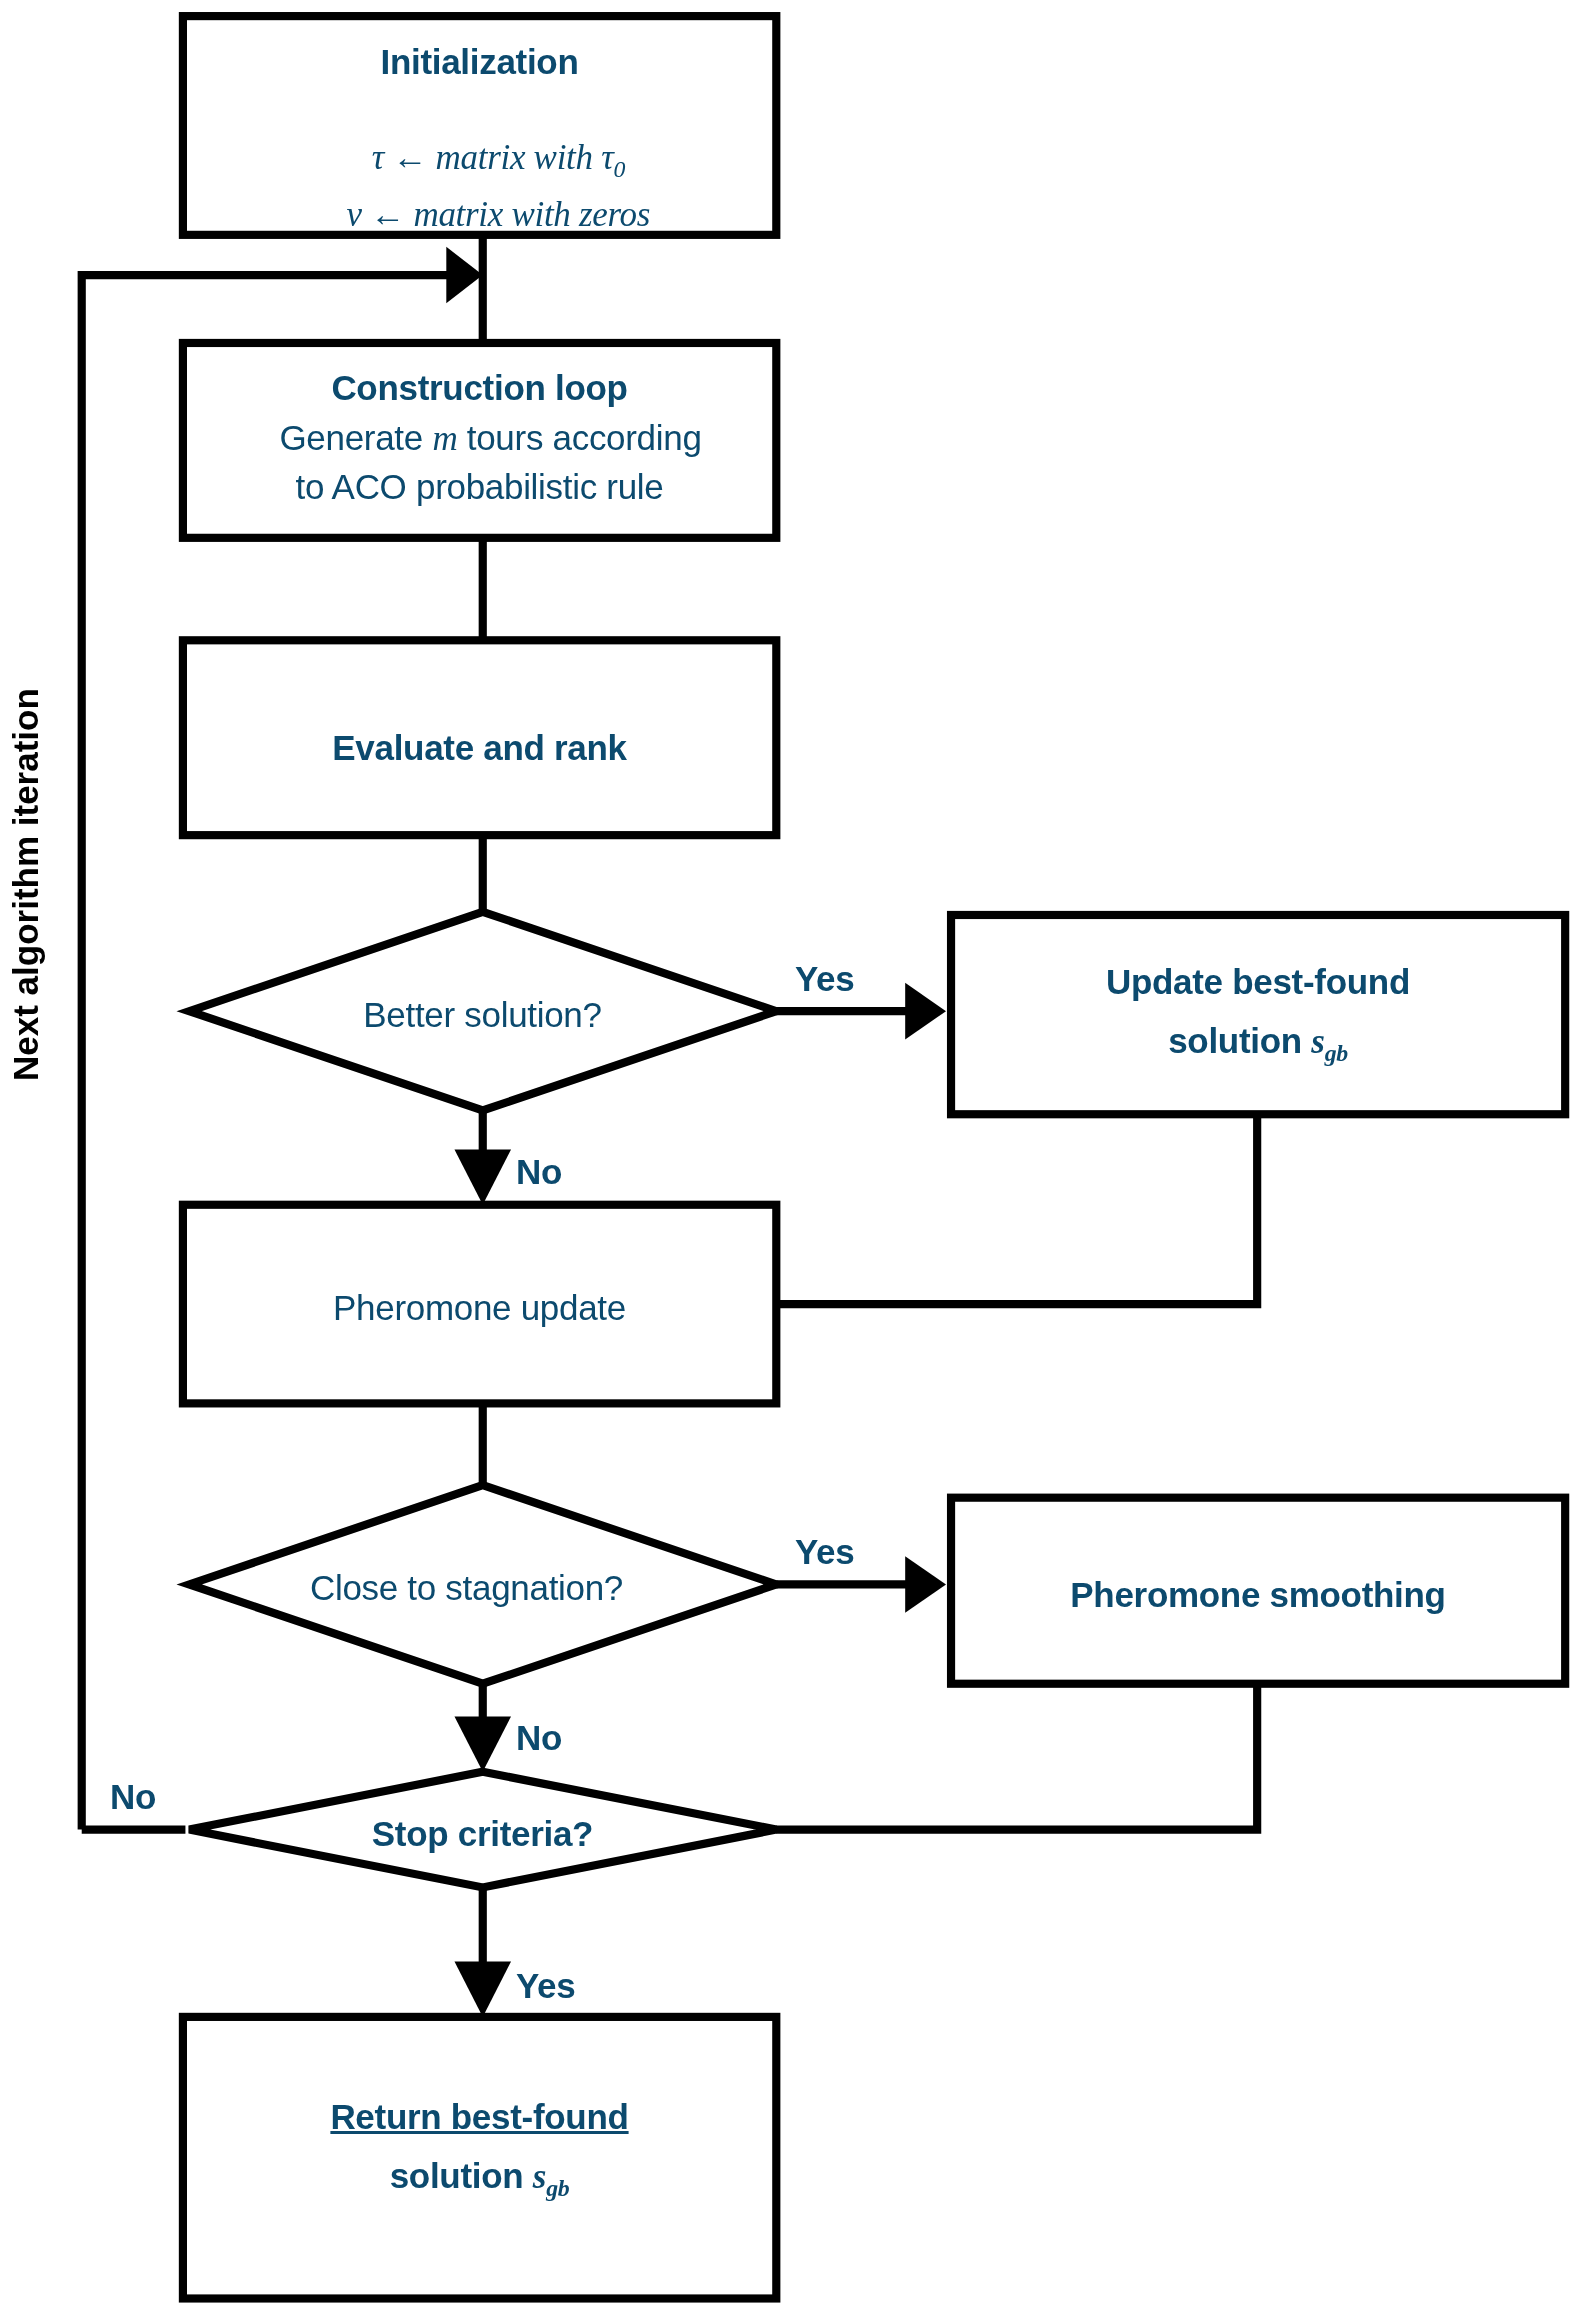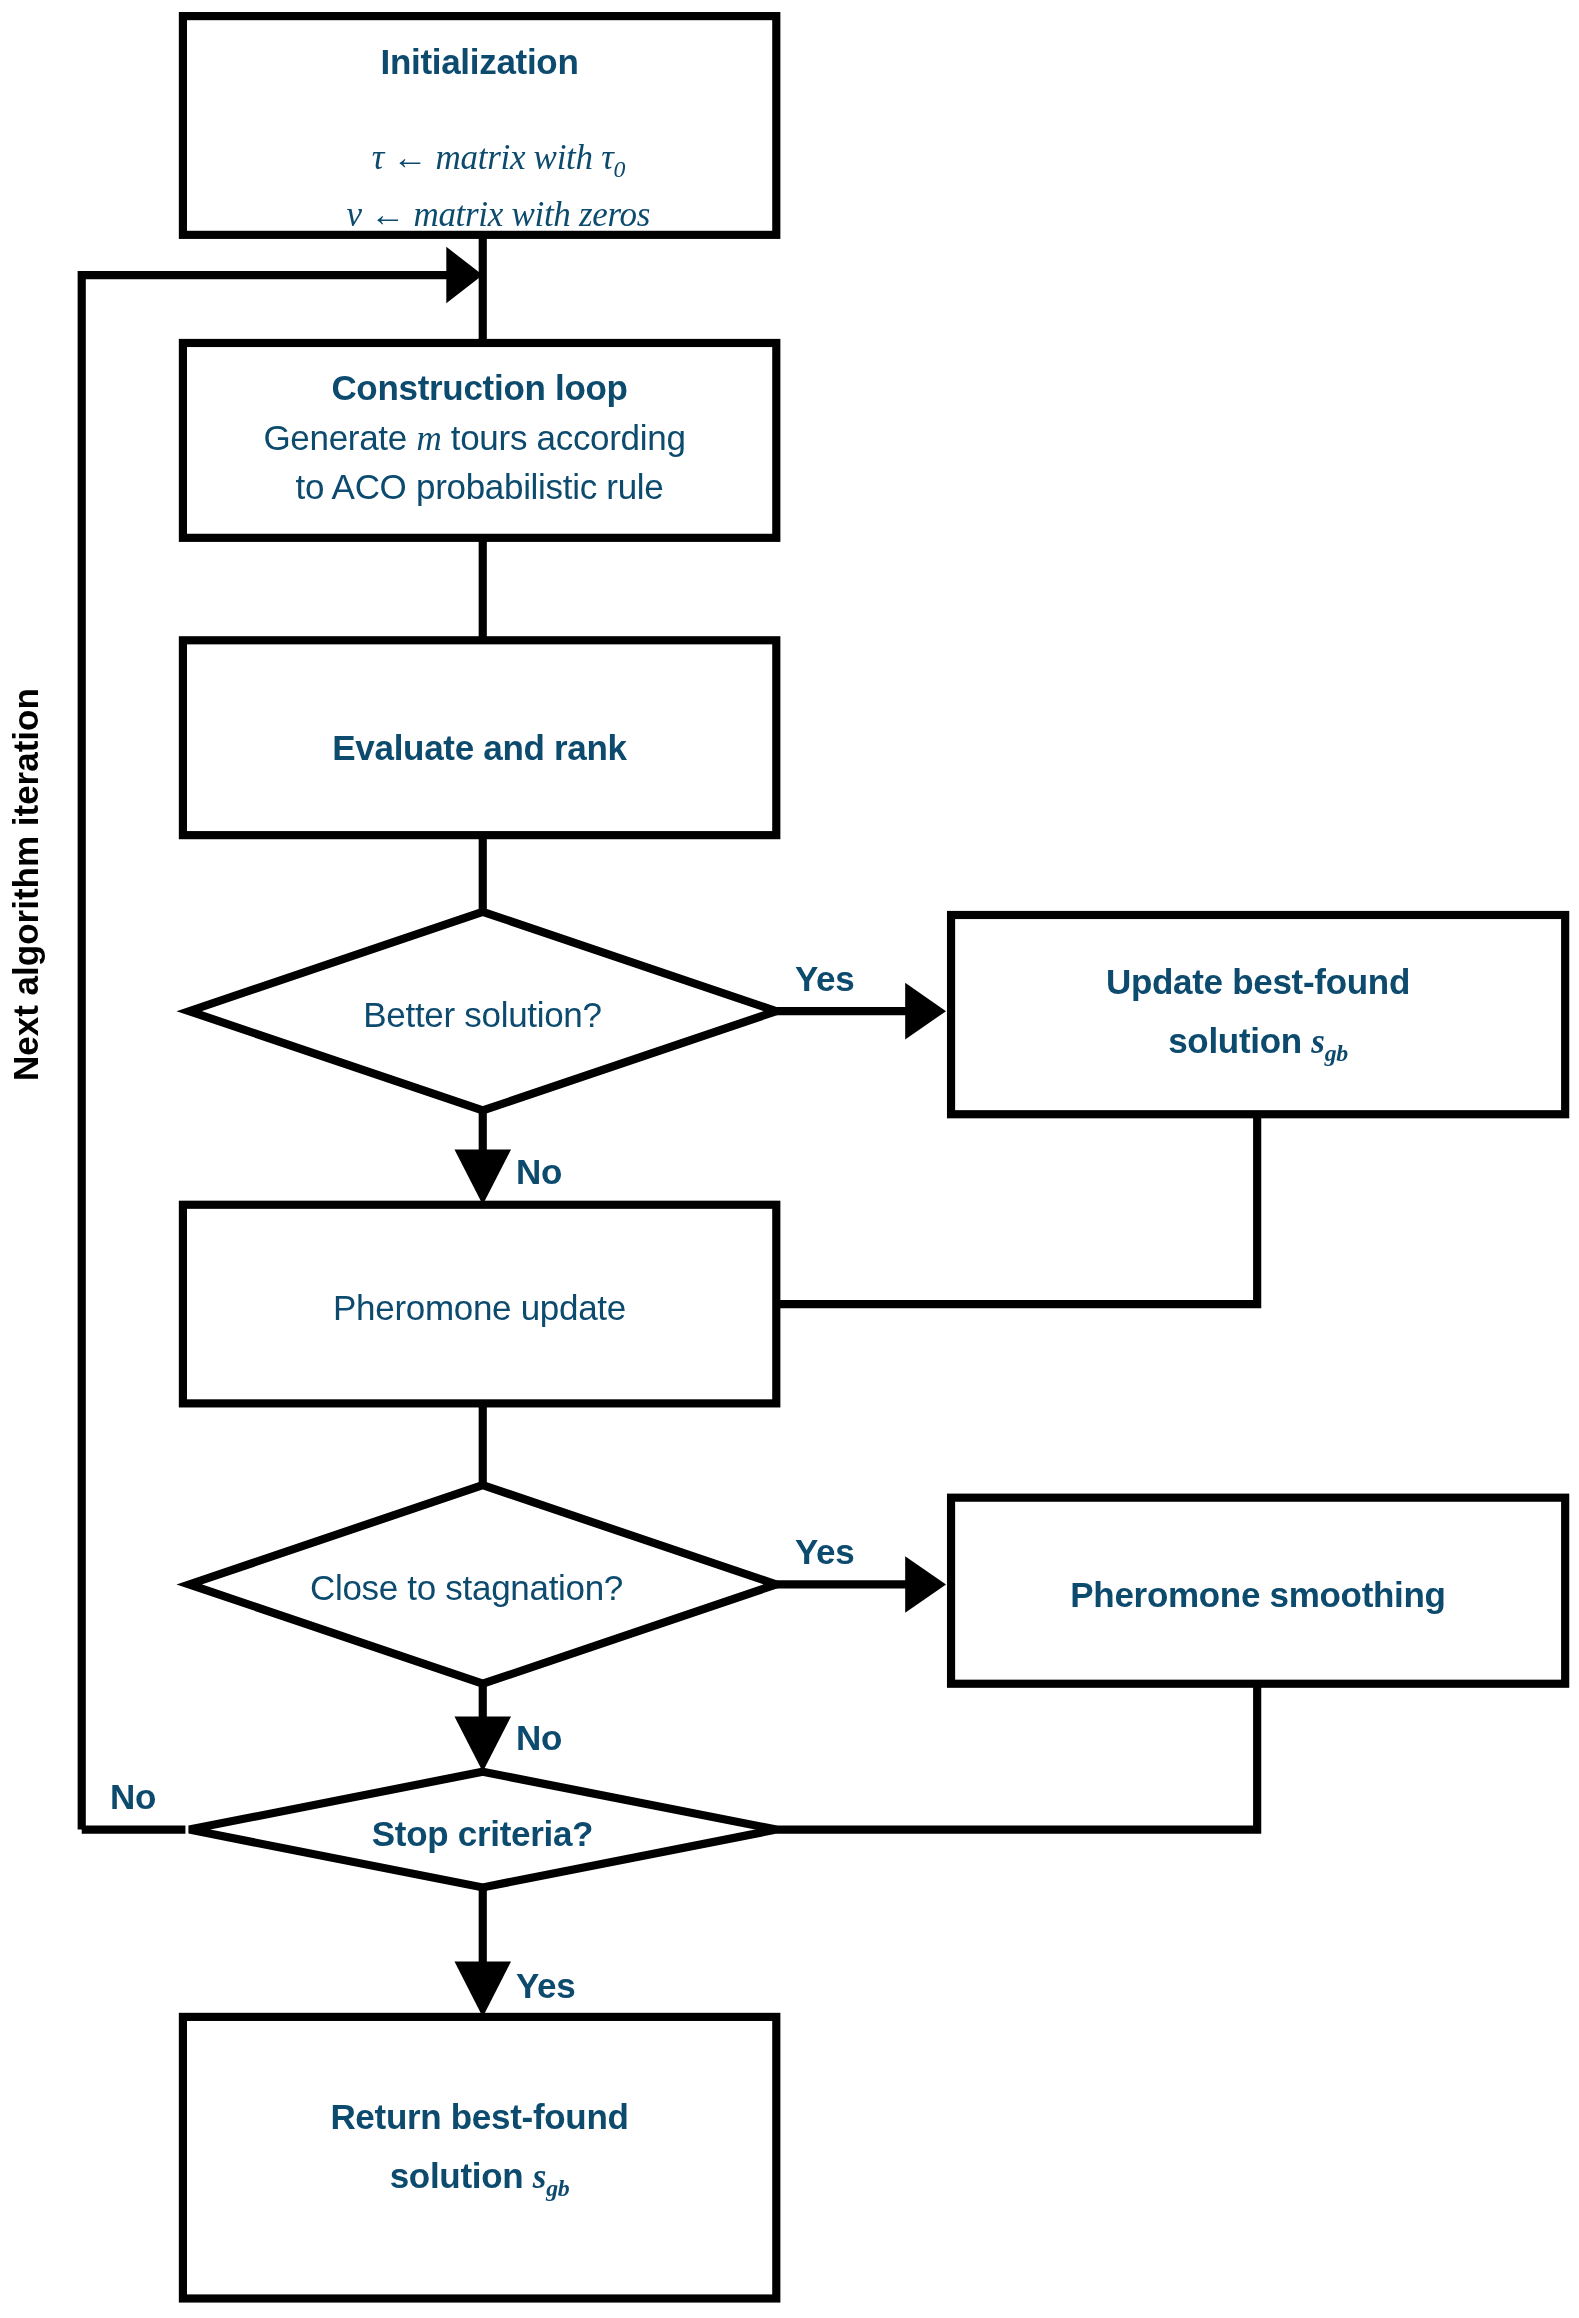--- a/index.html
+++ b/index.html
@@ -115,39 +115,39 @@
 
   <div class="txt bold s56" style="left:183px; top:39px; width:593px;">Initialization</div>
   <div class="txt s56" style="left:183px; top:88px; width:593px;">
     <span class="mathit">τ</span><span class="mathit"> </span><span class="mathit">←</span><span class="mathit"> </span><span class="mathit">matrix with</span><span class="mathit"> </span><span class="mathit">τ</span><span class="sub">0</span>
   </div>
   <div class="txt s56" style="left:183px; top:145px; width:593px;">
     <span class="mathit">ν</span><span class="mathit"> </span><span class="mathit">←</span><span class="mathit"> </span><span class="mathit">matrix with zeros</span>
   </div>
 
   <div class="txt bold s56" style="left:183px; top:365px; width:593px;">Construction loop</div>
-  <div class="txt reg s56" style="left:178px; top:415px; width:593px;"><span>Generate </span><span class="mathit">m</span><span> tours according</span></div>
+  <div class="txt reg s56" style="left:194px; top:415px; width:593px;"><span>Generate </span><span class="mathit">m</span><span> tours according</span></div>
   <div class="txt reg s56" style="left:183px; top:464px; width:593px;">to ACO probabilistic rule</div>
 
   <div class="txt bold s56" style="left:183px; top:692px; width:593px;margin-top:33px;">Evaluate and rank</div>
 
   <div class="txt reg s56" style="left:189px; top:992px; width:587px;">Better solution?</div>
 
   <div class="txt bold s56" style="left:951px; top:959px; width:614px;">Update best-found</div>
   <div class="txt bold s56" style="left:951px; top:1018px; width:614px;"><span>solution </span><span class="mathit" style="font-weight:bold">s</span><span class="sub" style="font-weight:bold">gb</span></div>
 
   <div class="txt reg s56" style="left:183px; top:1285px; width:593px;">Pheromone update</div>
 
   <div class="txt reg s56" style="left:173px; top:1565px; width:587px;">Close to stagnation?</div>
 
   <div class="txt bold s56" style="left:951px; top:1572px; width:614px;">Pheromone smoothing</div>
 
   <div class="txt bold s56" style="left:189px; top:1811px; width:587px;">Stop criteria?</div>
 
-  <div class="txt bold s56" style="left:183px; top:2094px; width:593px;">Return best-found</div>
+  <div class="txt bold s56" style="left:183px; top:2094px; width:593px;text-decoration:underline;">Return best-found</div>
   <div class="txt bold s56" style="left:183px; top:2153px; width:593px;"><span>solution </span><span class="mathit" style="font-weight:bold">s</span><span class="sub" style="font-weight:bold">gb</span></div>
 
   <div class="txt bold s56" style="left:795px; top:956px; width:113px; text-align:left;">Yes</div>
   <div class="txt bold s56" style="left:516px; top:1149px; width:113px; text-align:left;">No</div>
   <div class="txt bold s56" style="left:795px; top:1529px; width:113px; text-align:left;">Yes</div>
   <div class="txt bold s56" style="left:516px; top:1715px; width:113px; text-align:left;">No</div>
   <div class="txt bold s56" style="left:110px; top:1774px; width:113px; text-align:left;">No</div>
   <div class="txt bold s56" style="left:516px; top:1963px; width:113px; text-align:left;">Yes</div>
 
   <div class="vlabel" style="left:6.3px; top:1081px;">Next algorithm iteration</div>

